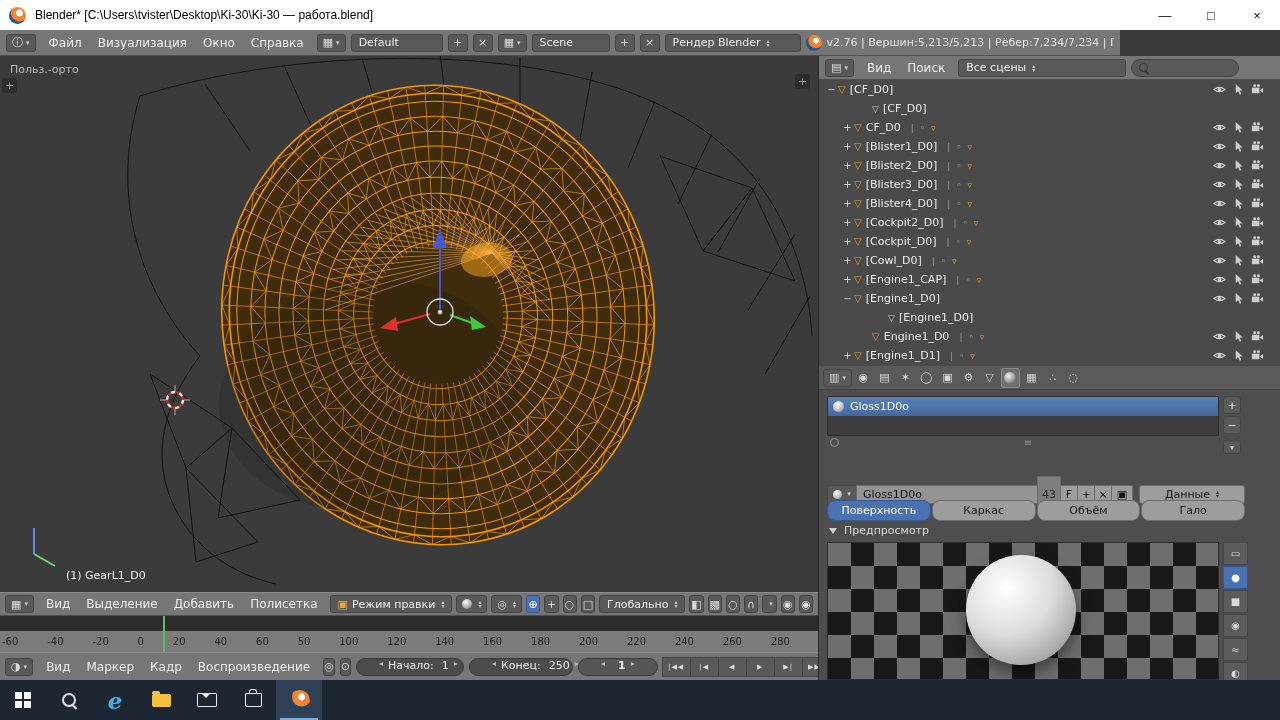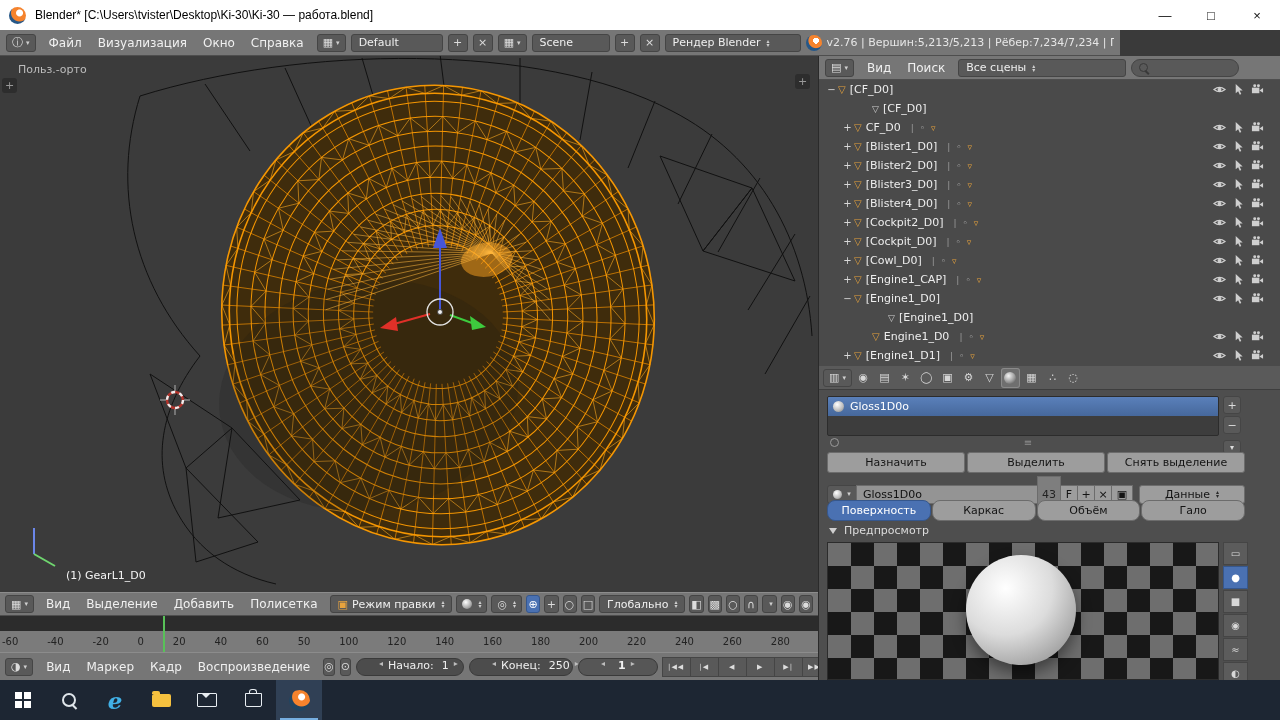--- a/index.html
+++ b/index.html
@@ -35,21 +35,21 @@
   .infohdr{position:absolute;left:0;top:30px;width:1120px;height:26px;}
   .g-info::before{content:"ⓘ";font-size:11px;}
   .stats{color:#e6e6e6;font-size:11px;white-space:nowrap;overflow:hidden;flex:1;}
   .bl-sm{width:16px;height:16px;border-radius:50%;flex:none;
          background:radial-gradient(circle at 62% 35%, #fff 0 3px, #f5832d 3px 7px, #265787 8px);}
 
   
   .leftcol{position:absolute;left:0;top:56px;width:818px;height:624px;}
   .vp{position:absolute;left:0;top:0;width:818px;height:536px;background:#3b3b3b;overflow:hidden;}
   .vp svg{position:absolute;left:0;top:0;}
-  .vp-label{position:absolute;left:10px;top:7px;color:#bdbdbd;font-size:11px;margin-left:8px;}
+  .vp-label{position:absolute;left:10px;top:7px;color:#bdbdbd;font-size:11px;}
   .vp-object{position:absolute;left:66px;top:513px;color:#f4f4f4;font-size:11px;}
   .cornerplus{position:absolute;width:15px;height:15px;background:#2d2d2d;border-radius:3px;color:#999;
               display:flex;align-items:center;justify-content:center;font-size:11px;}
   .cp-l{left:2px;top:22px;} .cp-r{right:8px;top:18px;}
 
   .vphdr{position:absolute;left:0;top:536px;width:818px;height:24px;background:#767676;
          border-top:1px solid #8c8c8c;border-bottom:1px solid #4e4e4e;
          display:flex;align-items:center;gap:4px;padding:0 5px;box-sizing:border-box;}
   .g-grid::before{content:"▦";}
   .g-editcube::before{content:"▣";color:#e8a33d;margin-right:4px;}
@@ -879,25 +879,20 @@
       <div class="slotcol">
         <div class="btn sbtn g-plus"></div>
         <div class="btn sbtn g-minus"></div>
         <div class="btn sbtn g-down"></div>
       </div>
       <div class="listfoot">
         <span class="slotdot"></span>
         <span class="grip"></span>
       </div>
 
-      <div class="assignrow">
-        <div class="abtn">Назначить</div>
-        <div class="abtn">Выделить</div>
-        <div class="abtn">Снять выделение</div>
-      </div>
 
       <div class="dbrow">
         <div class="browse dd">
             <span class="slotball" style="width:9px;height:9px"></span>
           </div>
         <div class="matname">Gloss1D0o</div>
         <div class="users">43</div>
         <div class="litebtn w18">F</div>
         <div class="litebtn w18 g-plus"></div>
         <div class="litebtn w18 g-x"></div>

